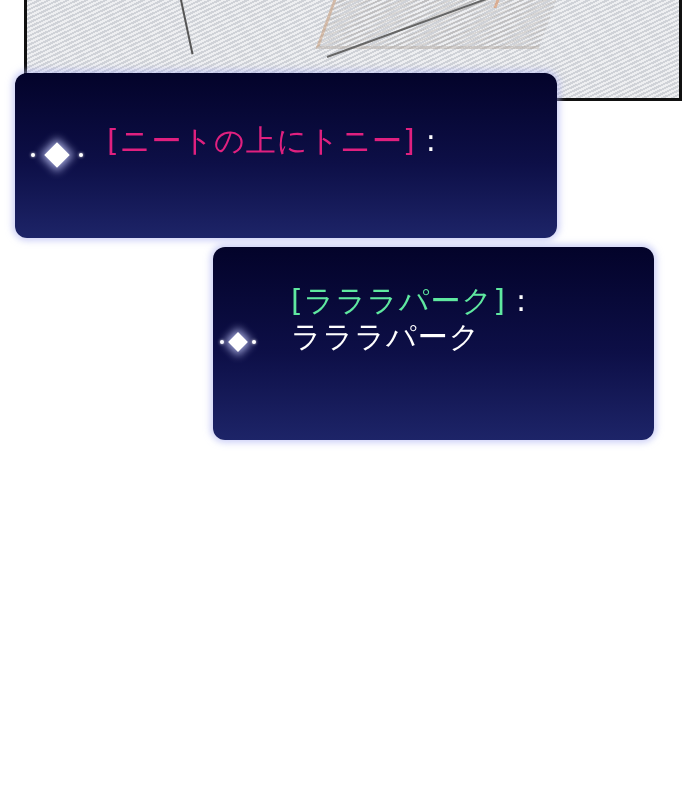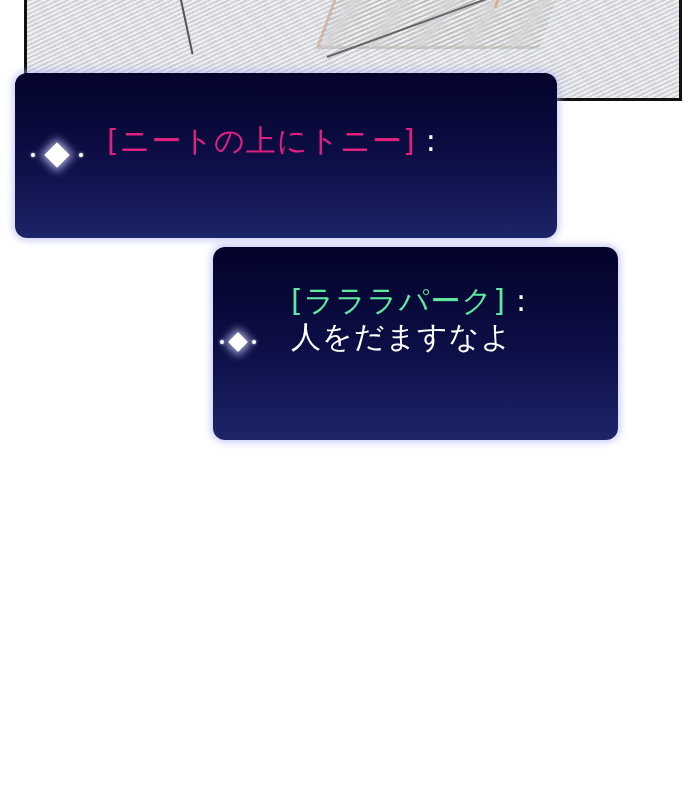--- a/index.html
+++ b/index.html
@@ -36,21 +36,21 @@
       content: ""; position: absolute; left: 80px; top: 5px; width: 80px; height: 14px;
       border-top: 3px solid rgba(220,140,90,0.7);
       border-right: 3px solid rgba(220,140,90,0.7);
     }
     .bubble {
       position: absolute; border-radius: 12px;
       background: linear-gradient(180deg, #03032a 0%, #0d0f47 55%, #1d2468 100%);
       box-shadow: 0 0 6px 3px rgba(170,175,240,0.55);
     }
     .b1 { left: 15px; top: 73px; width: 542px; height: 165px; }
-    .b2 { left: 213px; top: 247px; width: 405px; height: 193px; }
+    .b2 { left: 213px; top: 247px; width: 441px; height: 193px; }
     .diamond-wrap { position: absolute; width: 60px; height: 30px; }
     .diamond {
       position: absolute; left: 50%; top: 50%; width: 18px; height: 18px;
       background: #ffffff; transform: translate(-50%,-50%) rotate(45deg);
       box-shadow: 0 0 8px 3px rgba(200,205,255,0.8);
     }
     .dot {
       position: absolute; top: 50%; width: 4px; height: 4px; border-radius: 50%;
       background: #fff; transform: translateY(-50%);
       box-shadow: 0 0 3px rgba(255,255,255,0.9);
@@ -90,15 +90,15 @@
 <div class="bubble b2">
   <div class="diamond-wrap" style="left:-5px; top:80px;">
     <span class="dot l" style="left:12px"></span>
       <span class="diamond"></span>
       <span class="dot r" style="right:12px"></span>
   </div>
   <div class="text">
     <div class="speaker" style="--c:#5fe8a0">
       <span class="name">[ラララパーク]</span><span class="colon">:</span>
     </div>
-    <div>人をだますなよ</div>
+    <div>ラララパーク</div>
   </div>
 </div>
 
 </body></html>

